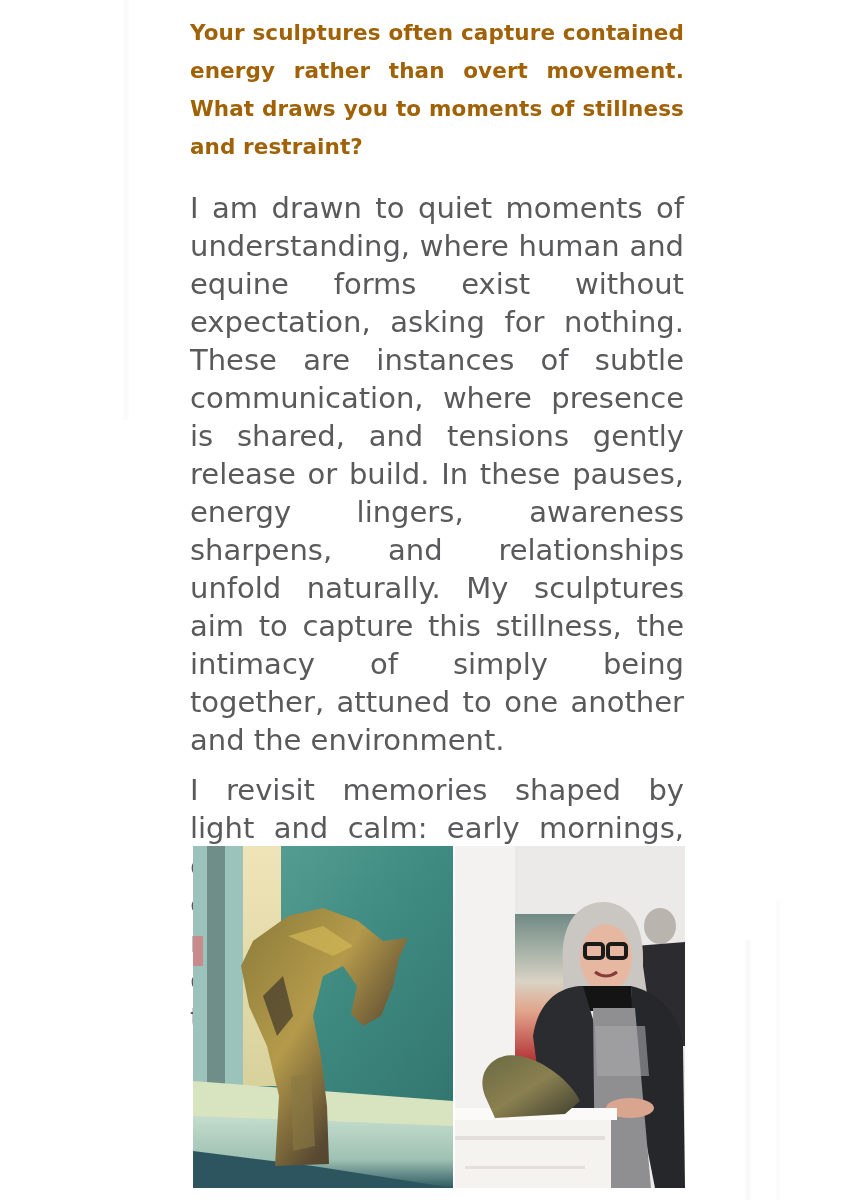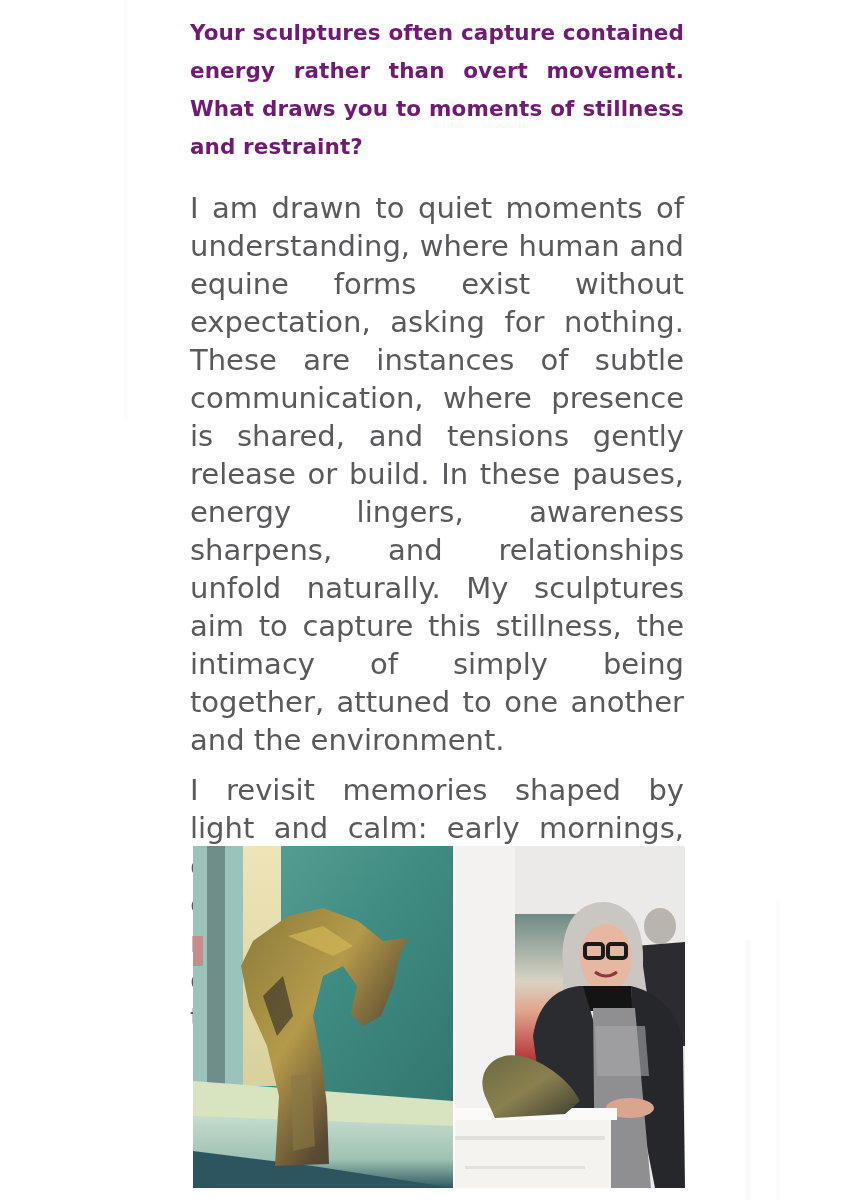--- a/index.html
+++ b/index.html
@@ -36,21 +36,21 @@
       position: absolute;
       left: 190px;
       top: 14px;
       width: 494px;
     }
     .question {
       margin: 0;
       font-weight: bold;
       font-size: 21.5px;
       line-height: 38px;
-      color: #701a75;
+      color: #a16207;
       text-align: justify;
       letter-spacing: 0.1px;
     }
     .answer {
       margin: 0;
       font-size: 29px;
       line-height: 38px;
       color: #5a5a5c;
       text-align: justify;
       font-weight: normal;

